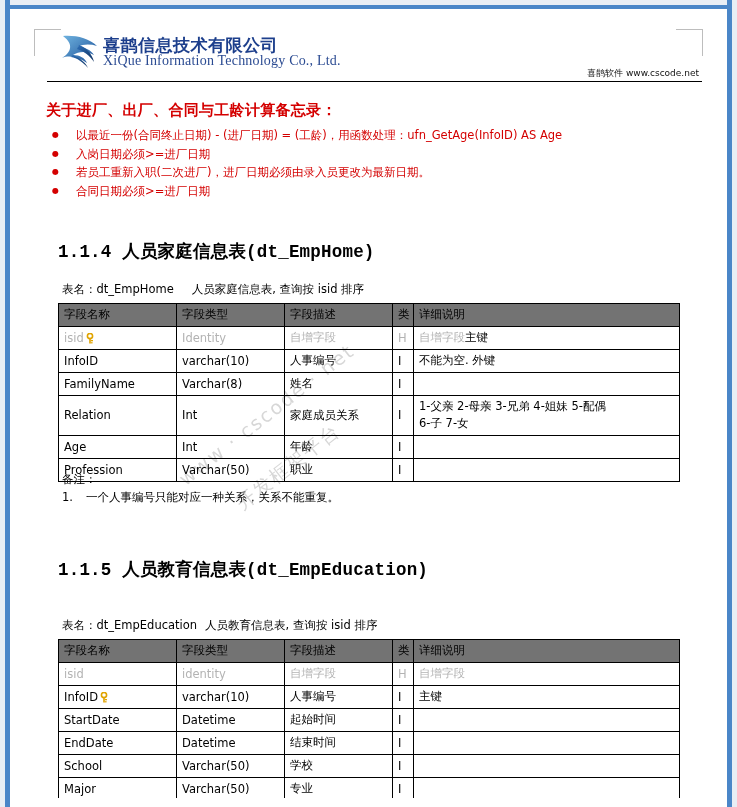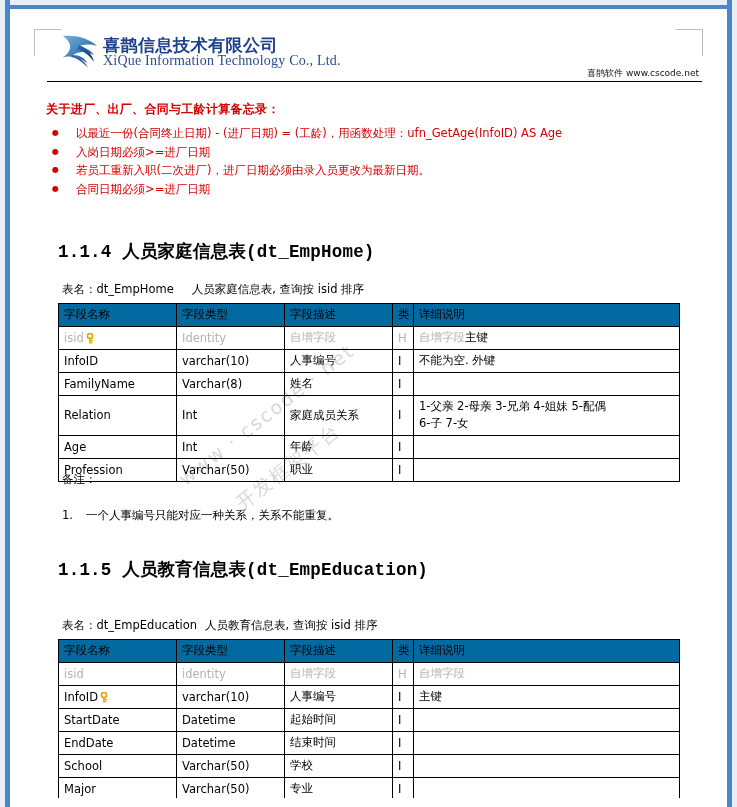--- a/index.html
+++ b/index.html
@@ -162,21 +162,21 @@
   .memo {
     position: absolute;
     left: 36px;
     top: 92px;
     width: 640px;
     color: #d40000;
   }
   .memo-title {
     font-family: "DejaVu Sans", sans-serif;
     font-weight: bold;
-    font-size: 12px;
+    font-size: 15px;
     color: #d40000;
     margin-bottom: 6px;
     letter-spacing: 0.3px;
   }
   .memo-list {
     list-style: none;
     margin: 0;
     padding: 0;
   }
   .memo-list li {
@@ -239,21 +239,21 @@
     border: 1px solid #000;
     padding: 2px 5px 3px 5px;
     text-align: left;
     vertical-align: middle;
     font-weight: normal;
     background: transparent;
     height: 17px;
     overflow: hidden;
   }
   .dt thead th {
-    background: #0369a1;
+    background: #737373;
     height: 17px;
   }
   .dt .c-name { width: 118px; }
   .dt .c-type { width: 108px; }
   .dt .c-desc { width: 108px; }
   .dt .c-kind { width: 21px; text-align: left; }
   .dt .c-note { width: auto; }
   .dt tr.dim td {
     color: #b3b3b3;
   }
@@ -271,21 +271,21 @@
 
   
   .notes {
     position: absolute;
     left: 52px;
     top: 463px;
     font-size: 11.5px;
     font-family: "DejaVu Sans", sans-serif;
     color: #000;
   }
-  .notes-title { margin-bottom: 21px; }
+  .notes-title { margin-bottom: 3px; }
   .notes-item { white-space: nowrap; }
   .notes-num { display: inline-block; width: 24px; }
 </style>
 </head>
 <body>
 
 <div class="viewport">
 
   <div class="frame-gap-t"></div>
   <div class="frame-gap-l"></div>

